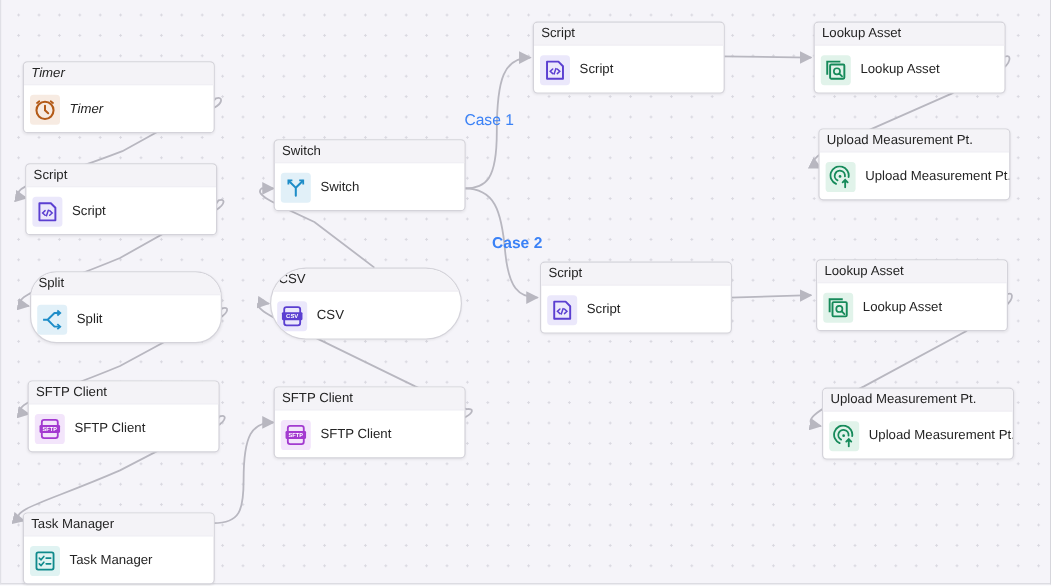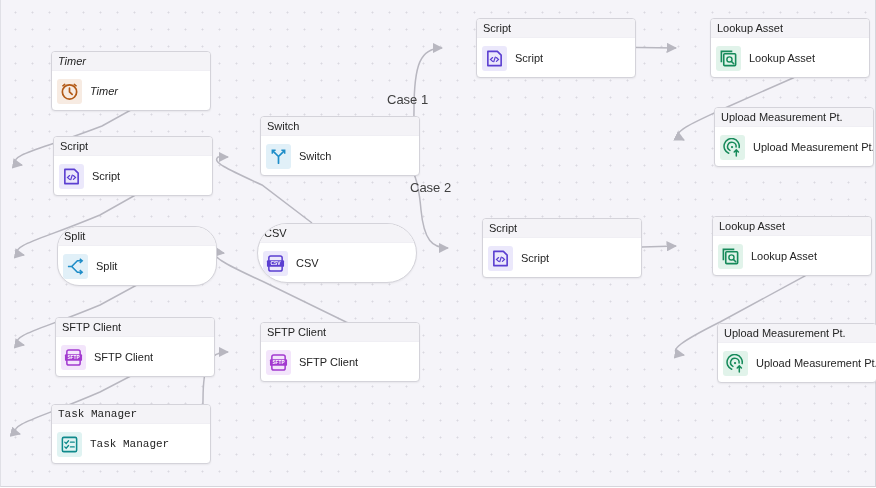--- a/index.html
+++ b/index.html
@@ -16,34 +16,34 @@
     background-position:6px 4px;
     border-right:1px solid #d6d6dc;
     border-bottom:1px solid #d6d6dc;
     border-left:1px solid #e0e0e6;
   }
   svg.edges { position:absolute; left:0; top:0; width:876px; height:488px; pointer-events:none; }
   .node {
     position:absolute; width:158px; height:58px;
     background:#ffffff; border:1px solid #d4d3da; border-radius:4px;
     box-shadow:0 1px 2px rgba(0,0,0,0.06);
-    overflow:hidden; cursor:pointer;margin-left:32px;
+    overflow:hidden; cursor:pointer;
   }
   .node .hdr {
     height:18px; line-height:18px; background:#f4f3f7;
     font-size:11px; color:#242424; padding-left:6px;
     border-bottom:1px solid #f0eff4;
   }
   .node .body { display:flex; align-items:center; height:40px; padding-left:5px; }
   .node .ico {
     width:25px; height:25px; border-radius:3px;
     display:flex; align-items:center; justify-content:center; flex:none;
   }
   .node .lbl { font-size:11px; color:#242424; margin-left:8px; white-space:nowrap; }
-  .case-label { position:absolute; font-size:13px; color:#404040; }
+  .case-label { position:absolute; font-size:13px; color:#3b82f6; }
   .ico.orange { background:#f7ebe2; }
   .ico.purple { background:#ebe8fb; }
   .ico.blue   { background:#e1f0f8; }
   .ico.violet { background:#f3e5fb; }
   .ico.teal   { background:#e0f3f2; }
   .ico.green  { background:#e1f3ea; }
 </style>
 </head>
 <body>
 
@@ -79,21 +79,21 @@
 
     <path d="M836,57 C844,50 842,44 836,48 L834,52 L793,78 L725,108 C690,124 672,132 680,138 L684,140" marker-end="url(#arr)"></path>
 
     <path d="M608,248 L676,246" marker-end="url(#arr)"></path>
 
     <path d="M838,255 C846,248 844,242 838,246 L805,276 L720,322 C680,342 670,350 678,354 L684,355" marker-end="url(#arr)"></path>
   </g>
 </svg>
 
 <div class="case-label" style="left:387px; top:92px;">Case 1</div>
-<div class="case-label" style="left:410px; top:180px;">Case 2</div>
+<div class="case-label" style="left:410px; top:195px;font-weight:bold;">Case 2</div>
 
 <div class="node" style="left:19px; top:51px;font-style:italic;">
   <div class="hdr">Timer</div>
   <div class="body">
     <div class="ico orange">
       <svg width="19" height="19" viewBox="0 0 20 20">
           <circle cx="10" cy="10.5" r="7.5" fill="none" stroke="#b35a17" stroke-width="1.8"></circle>
           <path d="M10 6.5 V10.5 L12.8 13" fill="none" stroke="#b35a17" stroke-width="1.8" stroke-linecap="round"></path>
           <path d="M3 4 L5 2.5 M17 4 L15 2.5" stroke="#b35a17" stroke-width="1.6" stroke-linecap="round"></path>
         </svg>
@@ -135,21 +135,21 @@
       <svg width="21" height="19" viewBox="0 0 22 20">
           <rect x="4" y="2" width="14" height="16" rx="2" fill="none" stroke="#a33ad0" stroke-width="1.6"></rect>
           <rect x="2" y="6.5" width="18" height="7" rx="1" fill="#a33ad0"></rect>
           <text x="11" y="12" font-size="5" font-family="Liberation Sans, sans-serif" fill="#fff" text-anchor="middle" font-weight="bold">SFTP</text>
         </svg>
     </div>
     <span class="lbl">SFTP Client</span>
   </div>
 </div>
 
-<div class="node" style="left:19px; top:404px;font-family:Liberation Mono, monospace;">
+<div class="node" style="left:19px; top:427px;">
   <div class="hdr">Task Manager</div>
   <div class="body">
     <div class="ico teal">
       <svg width="19" height="19" viewBox="0 0 20 20">
           <rect x="2.5" y="2.5" width="15" height="15" rx="1.5" fill="none" stroke="#0f8a8c" stroke-width="1.6"></rect>
           <path d="M5 7.5 L6.5 9 L9 6 M5 12.5 L6.5 14 L9 11 M11 7.5 H15 M11 12.5 H15" fill="none" stroke="#0f8a8c" stroke-width="1.4" stroke-linecap="round"></path>
         </svg>
     </div>
     <span class="lbl">Task Manager</span>
   </div>

